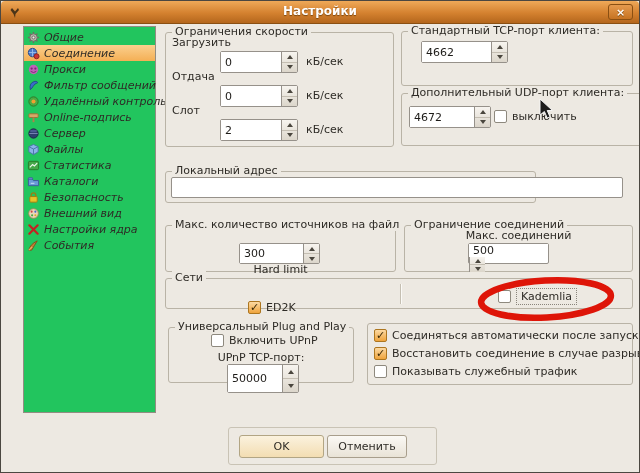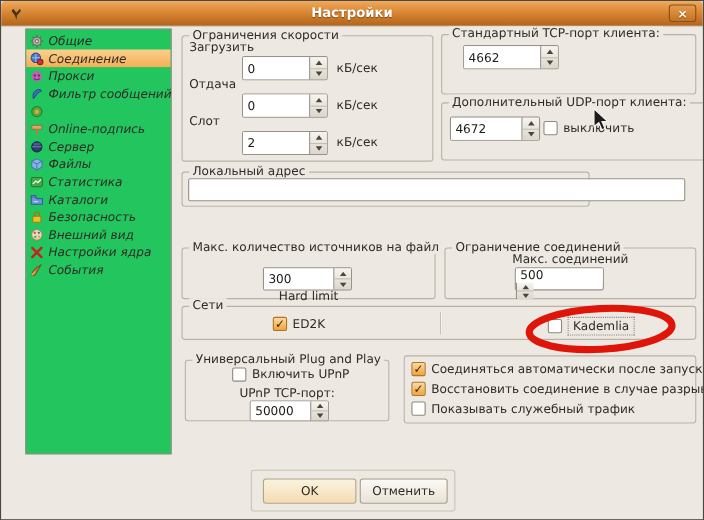--- a/index.html
+++ b/index.html
@@ -123,20 +123,21 @@
         </span>
       <span>Фильтр сообщений</span>
     </div>
     <div class="sb-item">
       <span class="sb-icon">
           <svg viewBox="0 0 14 14">
             <circle cx="7" cy="7" r="5" fill="#4caa44" stroke="#2a7a26"></circle>
             <circle cx="7" cy="7" r="2.2" fill="#f0a030"></circle>
           </svg>
         </span>
+      <span>Удалённый контроль</span>
     </div>
     <div class="sb-item">
       <span class="sb-icon">
           <svg viewBox="0 0 14 14">
             <rect x="2" y="3" width="10" height="4" rx="1" fill="#d8a868" stroke="#9a7036"></rect>
             <rect x="6" y="7" width="2" height="5" fill="#b08048"></rect>
           </svg>
         </span>
       <span>Online-подпись</span>
     </div>
@@ -291,21 +292,21 @@
             <i class="arr-down"></i>
           </div>
         </div>
     </div>
     <div class="cb-row" style="left:92px;top:16px;align-items:flex-end;">
       <span class="cb"></span>
       <span>выключить</span>
     </div>
   </div>
 
-  <div class="group" style="left:164px;top:155px;width:371px;height:32px;">
+  <div class="group" style="left:164px;top:170px;width:371px;height:32px;">
     <span class="group-title">Локальный адрес</span>
     <input class="text-input" style="left: 5px; top: 5px; width: 452px; height: 21px;" value="">
   </div>
 
 
   <div class="group" style="left:164px;top:224px;width:231px;height:47px;">
     <span class="group-title">Макс. количество источников на файл</span>
     <span class="centered" style="top:3px;margin-top:34px;">Hard limit</span>
     <div class="spin" style="left:73px;top:17px;width:81px;height:21px;">
       <input value="300" style="">
@@ -331,39 +332,39 @@
           </div>
           <div class="spin-down">
             <i class="arr-down"></i>
           </div>
         </div>
     </div>
   </div>
 
   <div class="group" style="left:164px;top:277px;width:468px;height:31px;">
     <span class="group-title">Сети</span>
-    <div class="cb-row" style="left:82px;top:9px;">
+    <div class="cb-row" style="left:82px;top:22px;">
       <span class="cb checked"></span>
       <span>ED2K</span>
     </div>
     <div class="vsep" style="left:234px;top:5px;height:20px;"></div>
     <div class="cb-row" style="left:332px;top:9px;">
       <span class="cb"></span>
       <span class="focus-dotted">Kademlia</span>
     </div>
   </div>
 
   <div class="group" style="left:167px;top:326px;width:186px;height:56px;">
     <span class="group-title">Универсальный Plug and Play</span>
     <div class="cb-row" style="left:42px;top:6px;">
       <span class="cb"></span>
       <span>Включить UPnP</span>
     </div>
     <span class="centered" style="top:23px;">UPnP TCP-порт:</span>
-    <div class="spin" style="left:58px;top:36px;width:72px;height:19px;">
+    <div class="spin" style="left:58px;top:36px;width:72px;height:29px;">
       <input value="50000" style="">
       <div class="spin-btns">
           <div class="spin-up">
             <i class="arr-up"></i>
           </div>
           <div class="spin-down">
             <i class="arr-down"></i>
           </div>
         </div>
     </div>
@@ -377,21 +378,21 @@
     <div class="cb-row" style="left:6px;top:23px;">
       <span class="cb checked"></span>
       <span>Восстановить соединение в случае разрыва</span>
     </div>
     <div class="cb-row" style="left:6px;top:41px;">
       <span class="cb"></span>
       <span>Показывать служебный трафик</span>
     </div>
   </div>
 
-  <div class="frame" style="left:227px;top:426px;width:186px;height:38px;border-color:#c9c3b5;">
+  <div class="frame" style="left:227px;top:426px;width:209px;height:38px;border-color:#c9c3b5;">
     <div class="btn default" style="left:10px;top:7px;width:85px;height:23px;">OK</div>
     <div class="btn" style="left:98px;top:7px;width:80px;height:23px;">Отменить</div>
   </div>
 
   <svg class="overlay" style="left:474px;top:275px;" width="146" height="48" viewBox="0 0 146 48">
     <ellipse cx="71" cy="23" rx="65" ry="18.5" fill="none" stroke="#DE1508" stroke-width="6.5" transform="rotate(-3 71 23)"></ellipse>
   </svg>
 
   <svg class="overlay" style="left:538px;top:97px;" width="18" height="24" viewBox="0 0 18 24">
     <polygon points="1,1 1,17 5.4,13.5 8.2,20 11,18.8 8.2,12.5 13.5,12.5" fill="#1c1c1c" stroke="#f4f4f4" stroke-width="1"></polygon>

